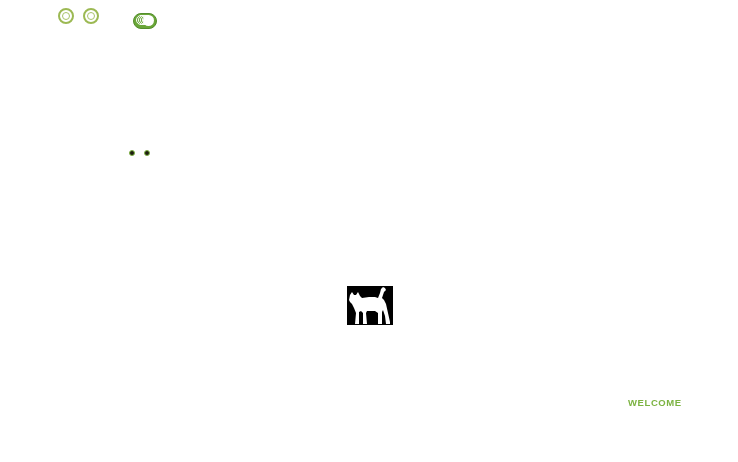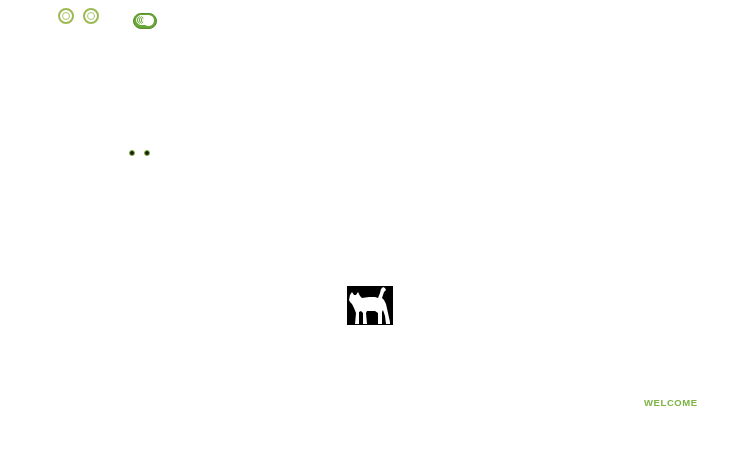--- a/index.html
+++ b/index.html
@@ -101,21 +101,20 @@
   
   .welcome-text {
     position: absolute;
     left: 628px;
     top: 397px;
     font-size: 9.5px;
     font-weight: bold;
     letter-spacing: 0.6px;
     color: #7cb342;
     white-space: nowrap;
-    margin-left: 16px;
   }
 </style>
 </head>
 <body>
 
 <div class="canvas">
 
   <div class="ring-icon ring-icon-1">
     <span class="inner-ring"></span>
   </div>

